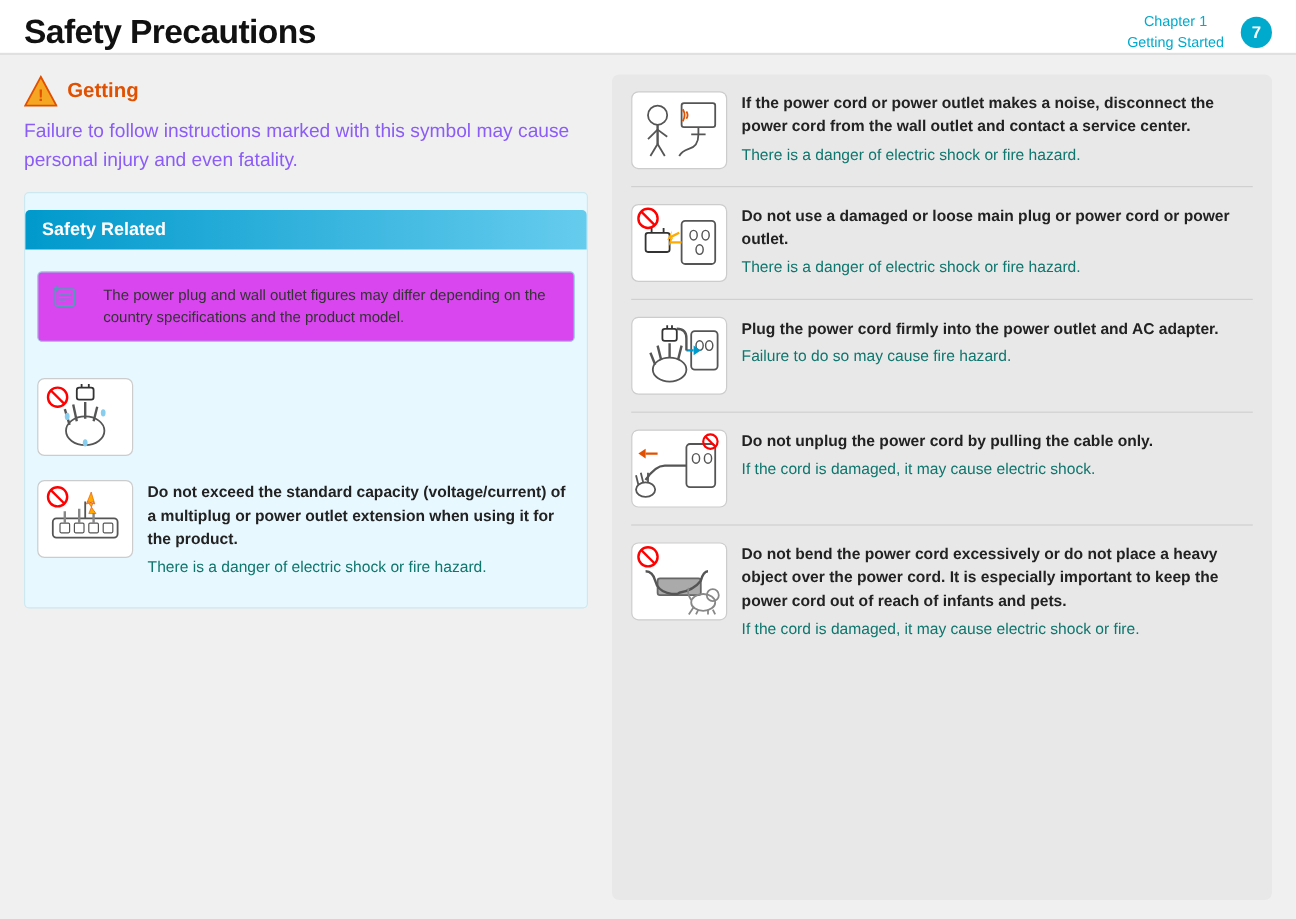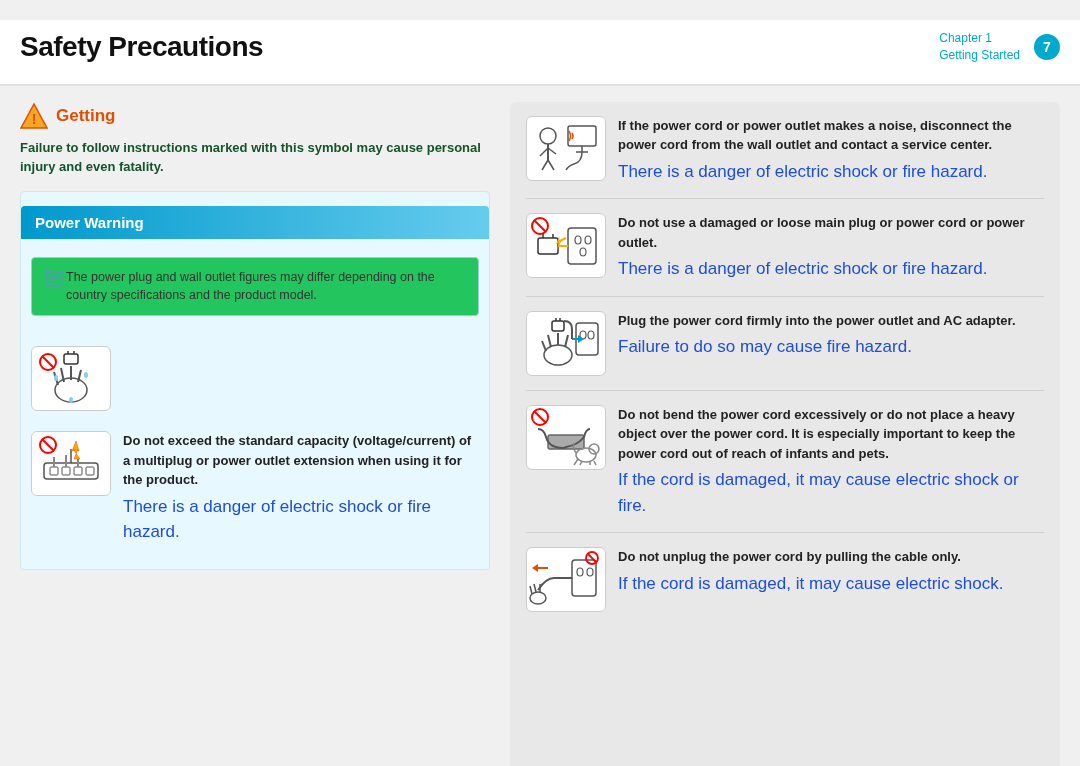--- a/index.html
+++ b/index.html
@@ -11,32 +11,31 @@
       color: #222;
       font-size: 13px;
     }
 
     
     .page-header {
       background: #fff;
       display: flex;
       align-items: center;
       justify-content: space-between;
-      padding: 10px 20px 20px 20px;
+      padding: 10px 20px 0 20px;
       border-bottom: 2px solid #e0e0e0;
-      margin-top: 20px;
     }
     .page-title {
       font-size: 28px;
       font-weight: 900;
       color: #111;
       letter-spacing: -0.5px;
     }
     .chapter-info {
-      text-align: left;
+      text-align: center;
       color: #00aacc;
       font-size: 12px;
       line-height: 1.4;
     }
     .chapter-badge {
       display: inline-flex;
       align-items: center;
       justify-content: center;
       background: #00aacc;
       color: #fff;
@@ -79,47 +78,47 @@
       width: 28px;
       height: 28px;
       flex-shrink: 0;
     }
     .warning-label {
       font-size: 17px;
       font-weight: bold;
       color: #e05000;
     }
     .warning-text {
-      font-size: 13px;
-      font-weight: bold;
+      font-size: 16px;
+      font-weight: normal;
       line-height: 1.5;
-      color: #14532d;
+      color: #8b5cf6;
     }
 
     
     .section-header {
       background: linear-gradient(to right, #0099cc, #66ccee);
       color: #fff;
       font-weight: bold;
       font-size: 15px;
       padding: 8px 14px;
       border-radius: 4px 4px 0 0;
       margin-top: 14px;
     }
 
     
     .info-note {
-      background: #22c55e;
+      background: #d946ef;
       border: 1.5px solid #99ccdd;
       border-radius: 4px;
       padding: 10px 12px;
       margin: 10px 0;
       display: flex;
       align-items: flex-start;
-      gap: 2px;
+      gap: 22px;
       font-size: 12.5px;
       color: #333;
       line-height: 1.5;
     }
     .note-icon {
       font-size: 18px;
       color: #5599bb;
       flex-shrink: 0;
       margin-top: 1px;
     }
@@ -146,22 +145,22 @@
     .item-text {
       flex: 1;
       line-height: 1.5;
     }
     .item-title {
       font-weight: bold;
       font-size: 13px;
       margin-bottom: 4px;
     }
     .item-desc {
-      font-size: 17px;
-      color: #1d4ed8;
+      font-size: 13px;
+      color: #0f766e;
     }
 
     
     .right-col {
       flex: 1;
       background: #e8e8e8;
       border-radius: 6px;
       padding: 14px 16px;
     }
 
@@ -202,21 +201,21 @@
         <svg class="warning-icon" viewBox="0 0 28 28">
           <polygon points="14,2 27,26 1,26" fill="#f5a623" stroke="#e05000" stroke-width="1.5"></polygon>
           <text x="14" y="22" text-anchor="middle" font-size="14" font-weight="bold" fill="#e05000">!</text>
         </svg>
         <span class="warning-label">Getting</span>
       </div>
       <p class="warning-text">Failure to follow instructions marked with this symbol may cause personal injury and even fatality.</p>
     </div>
 
     <div style="background:#e8f8ff;border:1.5px solid #cce8f0;border-radius:4px;overflow:hidden;">
-      <div class="section-header">Power Warning</div>
+      <div class="section-header">Safety Related</div>
 
       <div style="padding:8px 10px;">
         <div class="info-note">
           <span class="note-icon">
             <svg width="20" height="20" viewBox="0 0 20 20">
               <rect x="2" y="3" width="16" height="14" rx="2" fill="none" stroke="#5599bb" stroke-width="1.5"></rect>
               <line x1="5" y1="7" x2="15" y2="7" stroke="#5599bb" stroke-width="1.2"></line>
               <line x1="5" y1="10" x2="15" y2="10" stroke="#5599bb" stroke-width="1.2"></line>
               <line x1="5" y1="13" x2="11" y2="13" stroke="#5599bb" stroke-width="1.2"></line>
               <circle cx="3" cy="2.5" r="2" fill="#5599bb"></circle>
@@ -371,20 +370,49 @@
         <div class="item-title">Plug the power cord firmly into the power outlet and AC adapter.</div>
         <div class="item-desc">Failure to do so may cause fire hazard.</div>
       </div>
     </div>
 
     <div class="right-item">
       <div class="item-image">
         <svg width="76" height="60" viewBox="0 0 76 60">
           <rect width="76" height="60" fill="#fff"></rect>
 
+          <rect x="44" y="10" width="24" height="36" rx="3" fill="none" stroke="#555" stroke-width="1.5"></rect>
+          <ellipse cx="52" cy="22" rx="3" ry="4" fill="none" stroke="#555" stroke-width="1.2"></ellipse>
+          <ellipse cx="62" cy="22" rx="3" ry="4" fill="none" stroke="#555" stroke-width="1.2"></ellipse>
+
+          <path d="M 44 28 Q 34 28 26 28 Q 18 28 10 40" fill="none" stroke="#555" stroke-width="2"></path>
+
+          <ellipse cx="10" cy="48" rx="8" ry="6" fill="none" stroke="#555" stroke-width="1.5"></ellipse>
+          <line x1="4" y1="44" x2="2" y2="36" stroke="#555" stroke-width="1.5"></line>
+          <line x1="8" y1="42" x2="6" y2="34" stroke="#555" stroke-width="1.5"></line>
+          <line x1="12" y1="42" x2="12" y2="34" stroke="#555" stroke-width="1.5"></line>
+
+          <line x1="20" y1="18" x2="10" y2="18" stroke="#e05000" stroke-width="2"></line>
+          <polygon points="10,14 4,18 10,22" fill="#e05000"></polygon>
+
+          <circle cx="64" cy="8" r="6" fill="none" stroke="red" stroke-width="1.8"></circle>
+          <line x1="60" y1="4" x2="68" y2="12" stroke="red" stroke-width="1.8"></line>
+        </svg>
+      </div>
+      <div class="item-text">
+        <div class="item-title">Do not unplug the power cord by pulling the cable only.</div>
+        <div class="item-desc">If the cord is damaged, it may cause electric shock.</div>
+      </div>
+    </div>
+
+    <div class="right-item">
+      <div class="item-image">
+        <svg width="76" height="60" viewBox="0 0 76 60">
+          <rect width="76" height="60" fill="#fff"></rect>
+
           <rect x="20" y="28" width="36" height="14" rx="2" fill="#aaaaaa" stroke="#666" stroke-width="1.5"></rect>
 
           <path d="M 10 22 Q 16 22 18 30 Q 20 38 28 40 Q 36 42 38 40 Q 50 38 56 30 Q 58 22 62 22" fill="none" stroke="#555" stroke-width="2"></path>
 
           <ellipse cx="58" cy="48" rx="10" ry="7" fill="none" stroke="#888" stroke-width="1.5"></ellipse>
           <circle cx="66" cy="42" r="5" fill="none" stroke="#888" stroke-width="1.5"></circle>
           <line x1="50" y1="52" x2="46" y2="58" stroke="#888" stroke-width="1.5"></line>
           <line x1="54" y1="54" x2="52" y2="58" stroke="#888" stroke-width="1.5"></line>
           <line x1="62" y1="54" x2="62" y2="58" stroke="#888" stroke-width="1.5"></line>
           <line x1="66" y1="54" x2="68" y2="58" stroke="#888" stroke-width="1.5"></line>
@@ -394,43 +422,14 @@
           <circle cx="12" cy="10" r="8" fill="none" stroke="red" stroke-width="2"></circle>
           <line x1="6" y1="4" x2="18" y2="16" stroke="red" stroke-width="2"></line>
         </svg>
       </div>
       <div class="item-text">
         <div class="item-title">Do not bend the power cord excessively or do not place a heavy object over the power cord. It is especially important to keep the power cord out of reach of infants and pets.</div>
         <div class="item-desc">If the cord is damaged, it may cause electric shock or fire.</div>
       </div>
     </div>
 
-    <div class="right-item">
-      <div class="item-image">
-        <svg width="76" height="60" viewBox="0 0 76 60">
-          <rect width="76" height="60" fill="#fff"></rect>
-
-          <rect x="44" y="10" width="24" height="36" rx="3" fill="none" stroke="#555" stroke-width="1.5"></rect>
-          <ellipse cx="52" cy="22" rx="3" ry="4" fill="none" stroke="#555" stroke-width="1.2"></ellipse>
-          <ellipse cx="62" cy="22" rx="3" ry="4" fill="none" stroke="#555" stroke-width="1.2"></ellipse>
-
-          <path d="M 44 28 Q 34 28 26 28 Q 18 28 10 40" fill="none" stroke="#555" stroke-width="2"></path>
-
-          <ellipse cx="10" cy="48" rx="8" ry="6" fill="none" stroke="#555" stroke-width="1.5"></ellipse>
-          <line x1="4" y1="44" x2="2" y2="36" stroke="#555" stroke-width="1.5"></line>
-          <line x1="8" y1="42" x2="6" y2="34" stroke="#555" stroke-width="1.5"></line>
-          <line x1="12" y1="42" x2="12" y2="34" stroke="#555" stroke-width="1.5"></line>
-
-          <line x1="20" y1="18" x2="10" y2="18" stroke="#e05000" stroke-width="2"></line>
-          <polygon points="10,14 4,18 10,22" fill="#e05000"></polygon>
-
-          <circle cx="64" cy="8" r="6" fill="none" stroke="red" stroke-width="1.8"></circle>
-          <line x1="60" y1="4" x2="68" y2="12" stroke="red" stroke-width="1.8"></line>
-        </svg>
-      </div>
-      <div class="item-text">
-        <div class="item-title">Do not unplug the power cord by pulling the cable only.</div>
-        <div class="item-desc">If the cord is damaged, it may cause electric shock.</div>
-      </div>
-    </div>
-
   </div>
 </div>
 
 </body></html>

